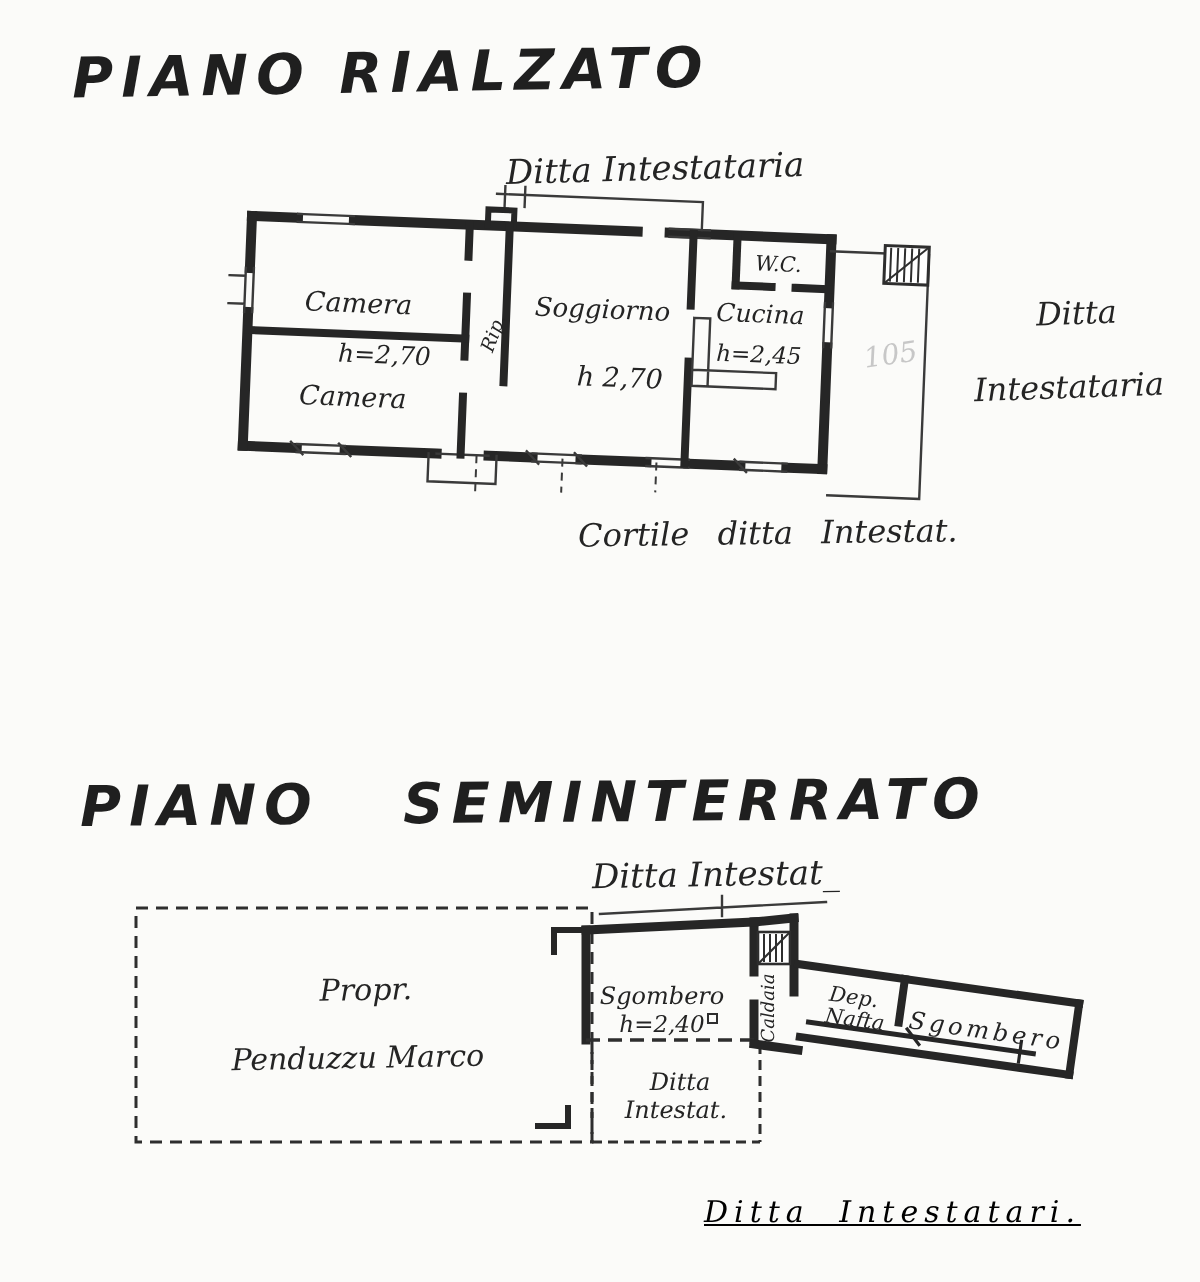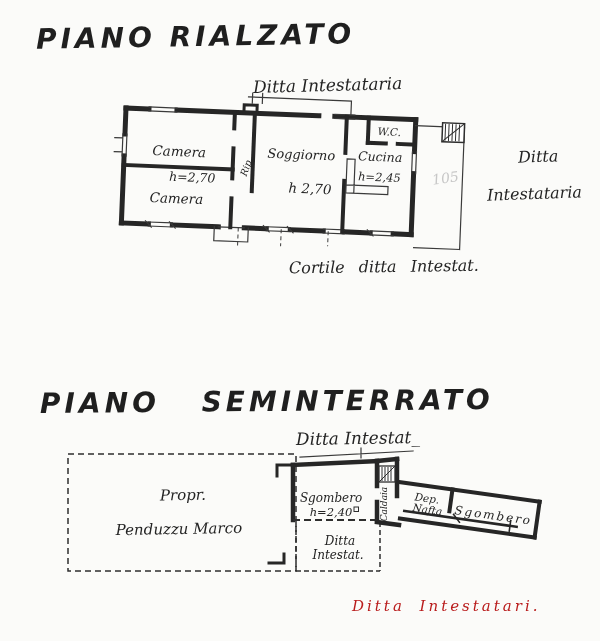--- a/index.html
+++ b/index.html
@@ -7,21 +7,21 @@
         font-family:"DejaVu Serif", serif;color:#232323;}
   .abs{position:absolute;}
   .title{font-family:"DejaVu Sans", sans-serif;font-weight:700;font-style:italic;
          font-size:28px;letter-spacing:4px;color:#1f1f1f;white-space:nowrap;}
   .hw{font-family:"DejaVu Serif", serif;font-style:italic;color:#242424;white-space:nowrap;}
   svg .hw{font-family:"DejaVu Serif", serif;font-style:italic;fill:#242424;stroke:none;}
   .wall{stroke:#262626;fill:none;stroke-linecap:square;}
   .thin{stroke:#3a3a3a;fill:none;stroke-width:1.2;stroke-linecap:square;}
   .dash{stroke:#2e2e2e;fill:none;stroke-width:1.5;stroke-dasharray:6 4;}
   .pencil{color:#c7c7c7;}
-  .faded{color:#b91c1c;}
+  .faded{color:#000000;text-decoration:underline;}
 </style>
 </head>
 <body>
 
 <div class="page">
 
   <div class="abs title" style="left:36px;top:20px;transform:rotate(-1deg);">PIANO RIALZATO</div>
 
   <div class="abs hw" style="left:253px;top:75px;font-size:17px;transform:rotate(-1.5deg);">Ditta Intestataria</div>
 

